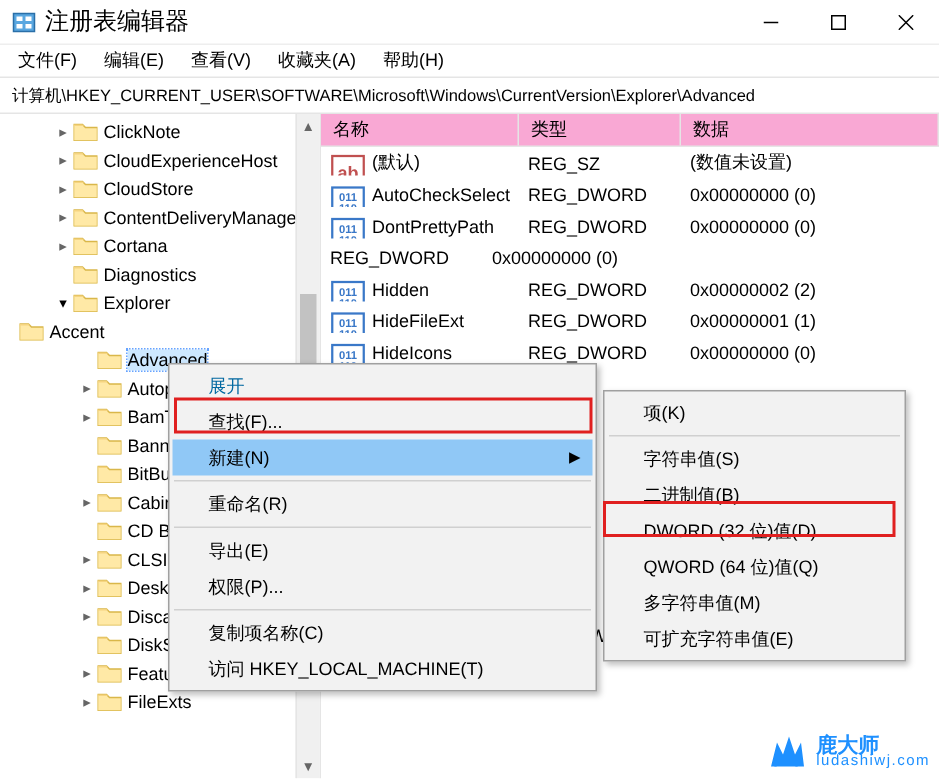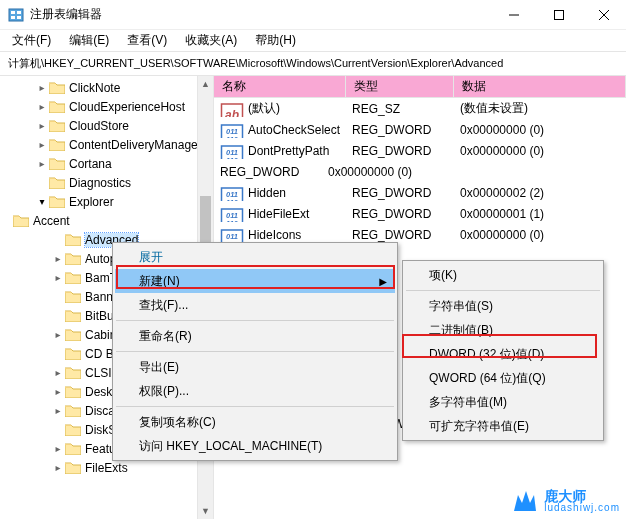--- a/index.html
+++ b/index.html
@@ -19,21 +19,21 @@
     display: flex;
     align-items: center;
     padding: 0 0 0 8px;
     background: #fff;
     border-bottom: 1px solid #eee;
   }
   .titlebar .appicon {
     width: 16px; height: 16px; margin-right: 6px;
     display: inline-block;
   }
-  .titlebar .title { flex: 1; font-size: 12px; }
+  .titlebar .title { flex: 1; font-size: 16px; }
   .winbtns { display: flex; }
   .winbtn {
     width: 45px; height: 30px;
     display: flex; align-items: center; justify-content: center;
     color: #333;
   }
   .menubar {
     height: 22px;
     display: flex;
     align-items: center;
@@ -116,21 +116,21 @@
   .row {
     display: flex;
     height: 21px;
     align-items: center;
   }
   .row .c { padding: 0 6px; overflow:hidden; white-space:nowrap; }
   .row .c.n { width: 132px; display:flex;align-items:center; gap:4px;}
   .row .c.t { width: 108px; }
   .row .c.d { flex:1; }
   .vicon {
-    width:24px;height:16px;display:inline-block;flex:none;font-style:italic;
+    width:24px;height:16px;display:inline-block;flex:none;
   }
 
   
   .ctx {
     position: absolute;
     background: #f2f2f2;
     border: 1px solid #a0a0a0;
     box-shadow: 2px 2px 4px rgba(0,0,0,0.25);
     padding: 2px;
     z-index: 50;
@@ -601,25 +601,25 @@
           </span>
           <span class="c t">REG_</span>
           <span class="c d"></span>
         </div>
       </div>
   </div>
 </div>
 
 <div class="ctx ctx1">
   <div class="ctxitem disabled">展开</div>
+  <div class="ctxitem">查找(F)...</div>
   <div class="ctxitem hover">
     <span>新建(N)</span>
     <span class="sub">▶</span>
   </div>
-  <div class="ctxitem">查找(F)...</div>
   <div class="ctxsep"></div>
   <div class="ctxitem">重命名(R)</div>
   <div class="ctxsep"></div>
   <div class="ctxitem">导出(E)</div>
   <div class="ctxitem">权限(P)...</div>
   <div class="ctxsep"></div>
   <div class="ctxitem">复制项名称(C)</div>
   <div class="ctxitem">访问 HKEY_LOCAL_MACHINE(T)</div>
 </div>
 

